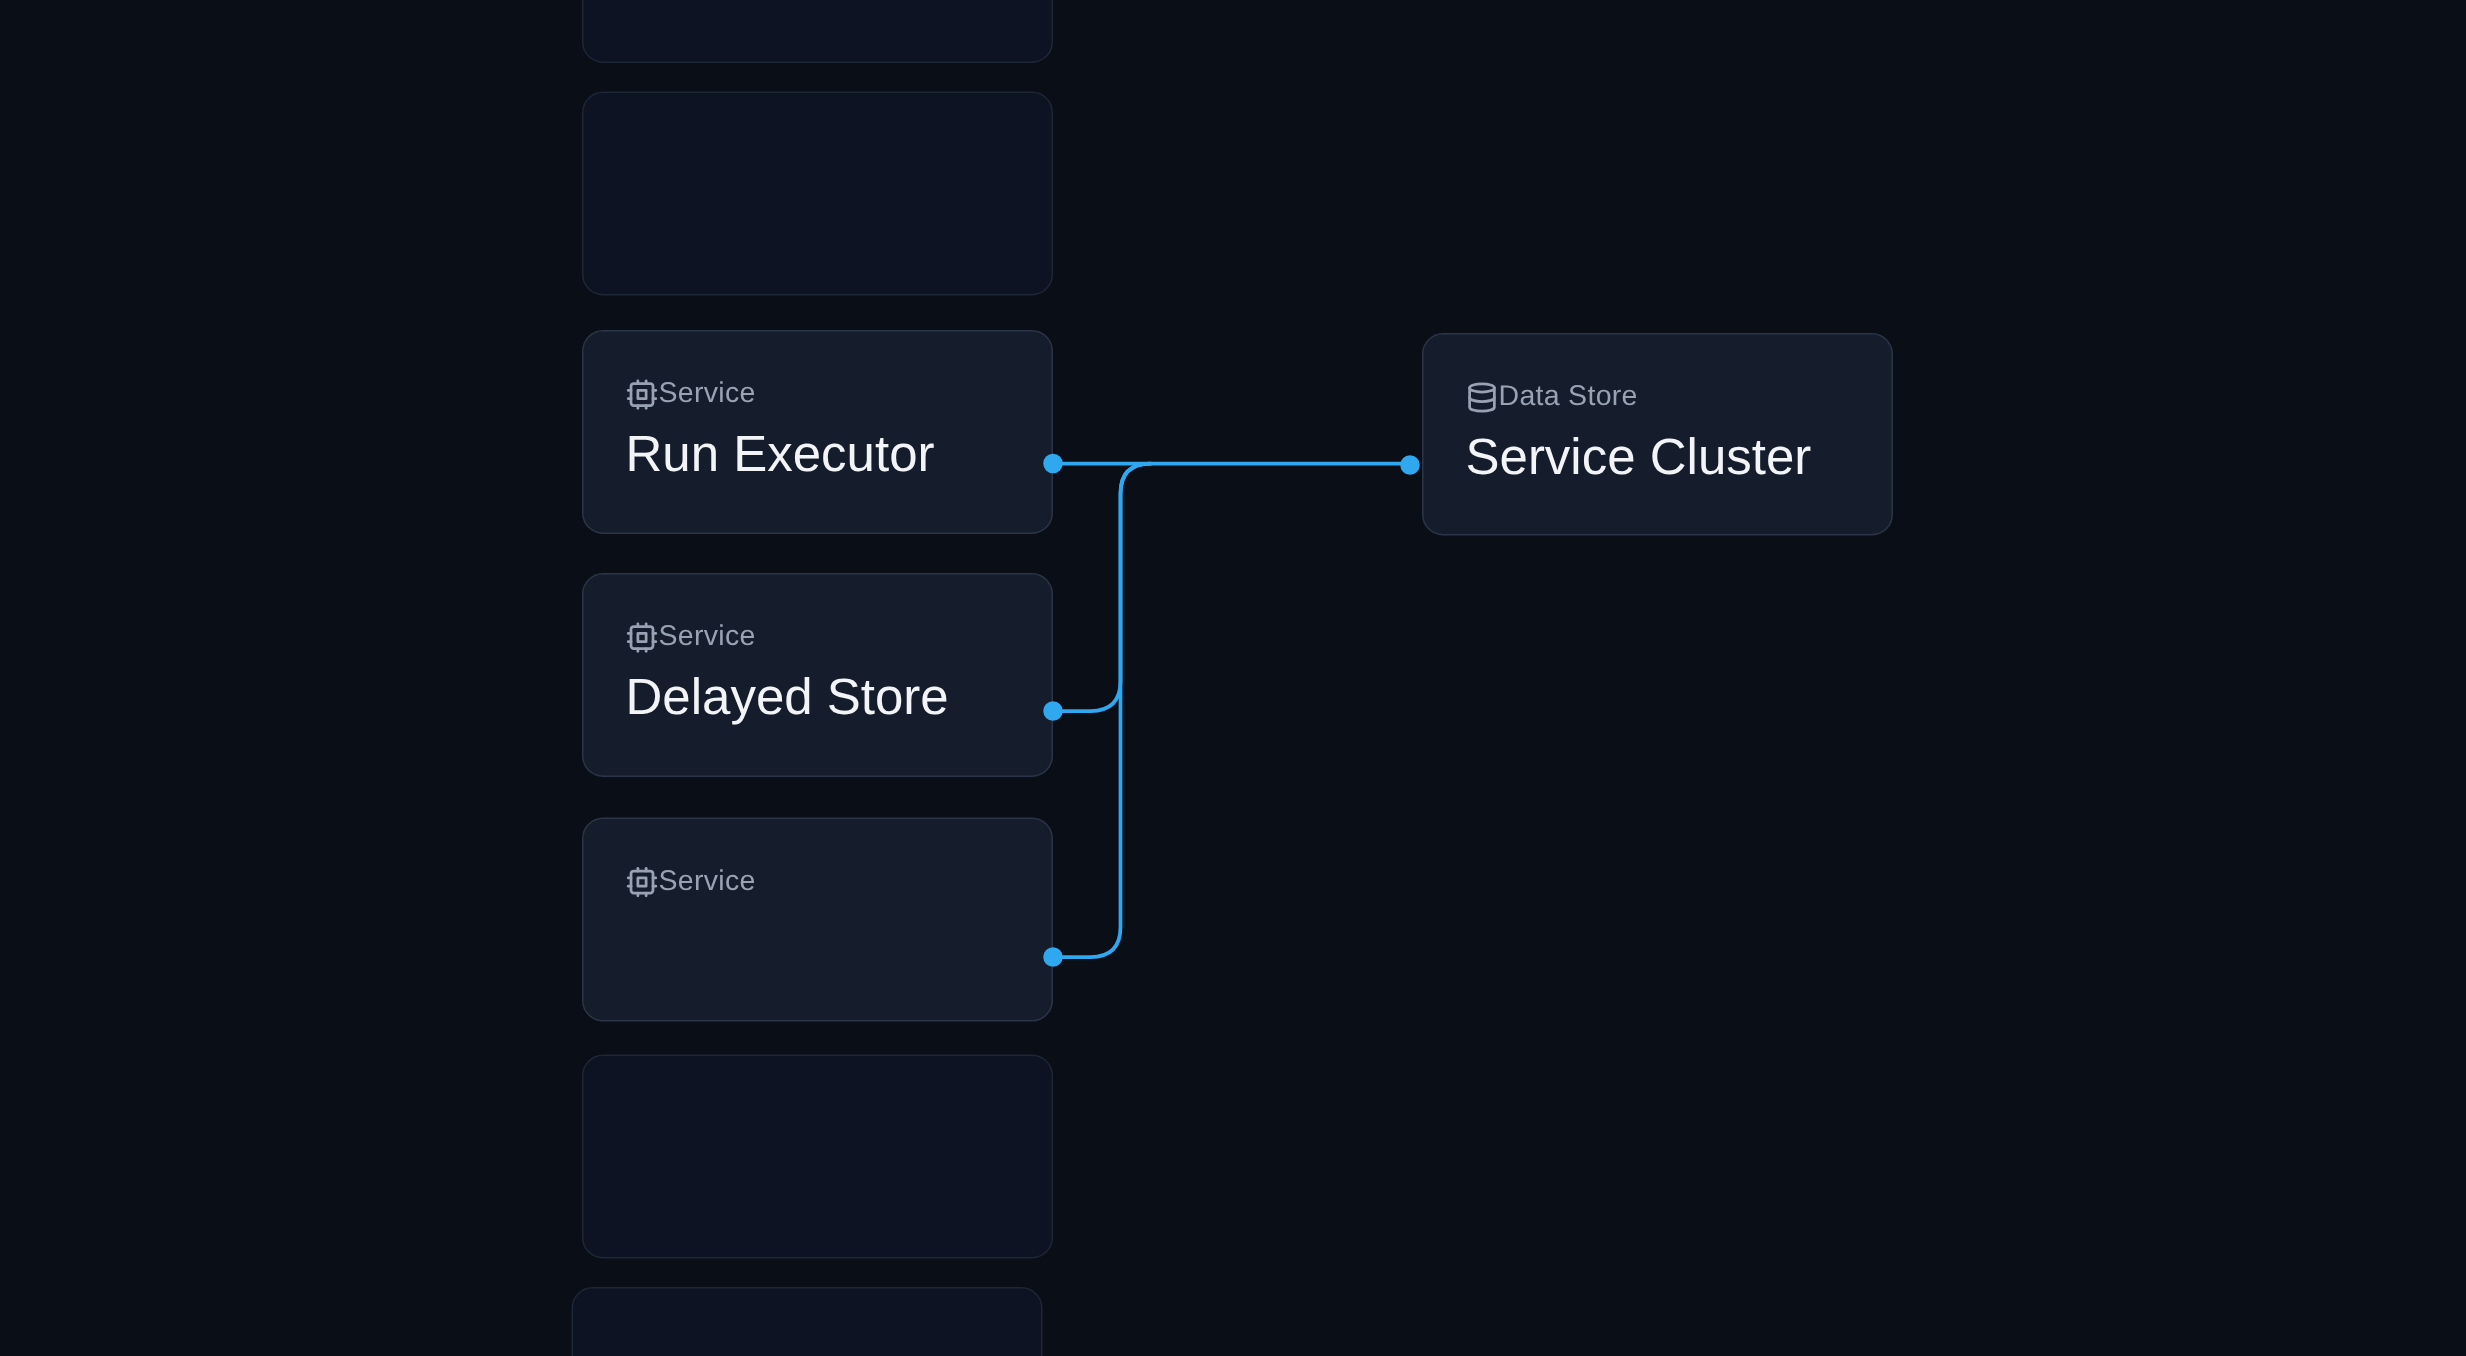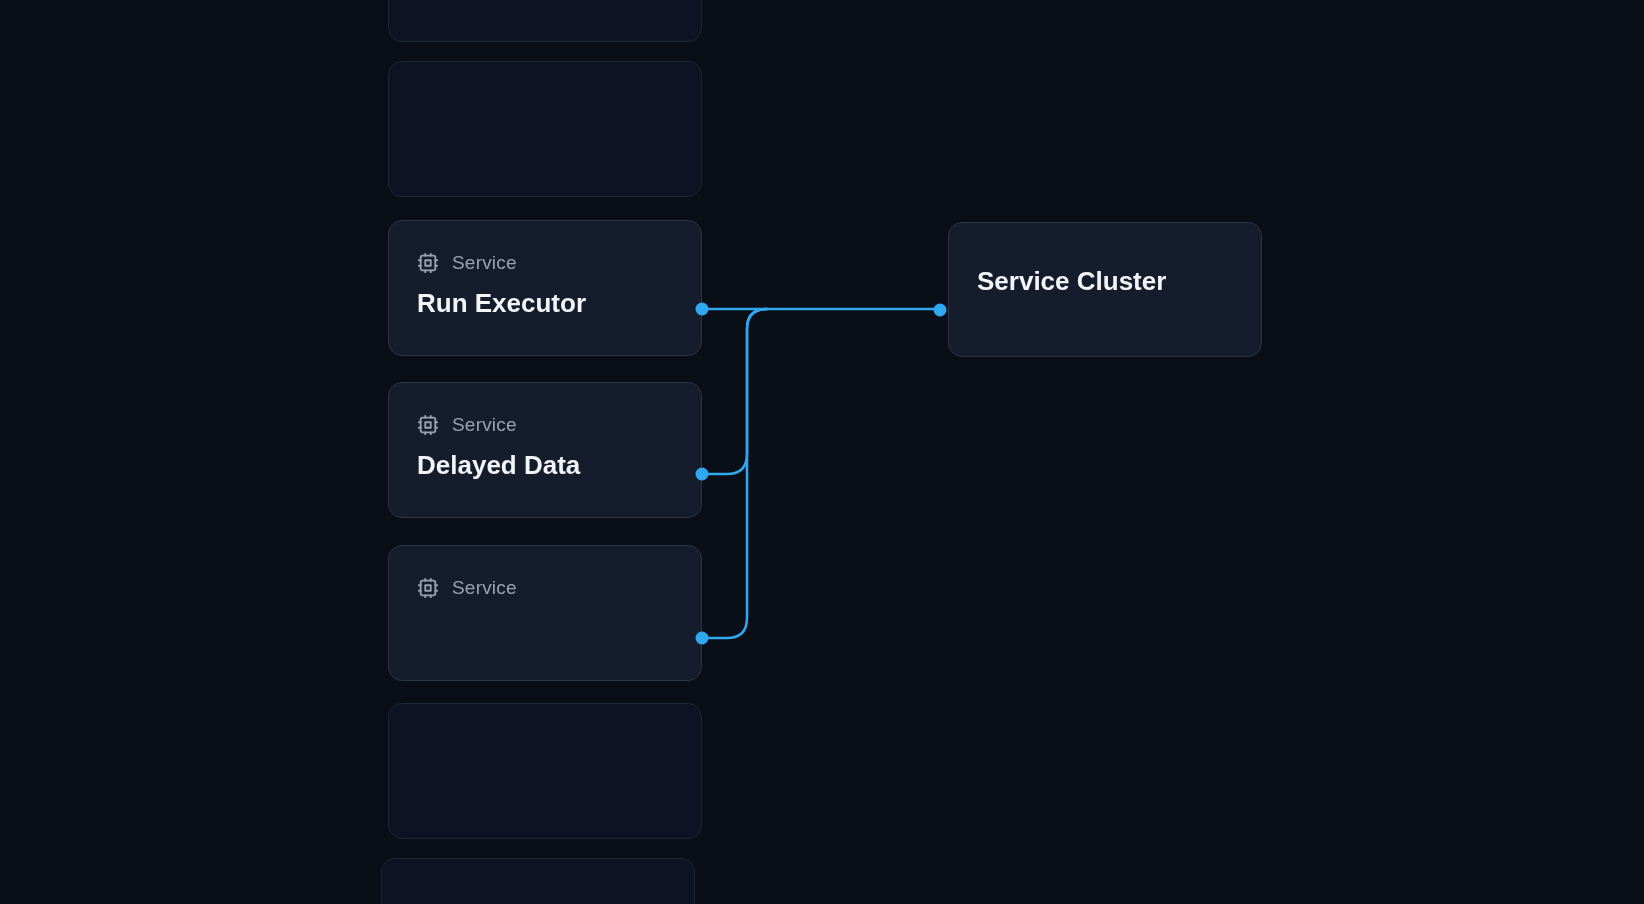--- a/index.html
+++ b/index.html
@@ -27,31 +27,31 @@
     border-radius:14px;
     background:var(--node-fill);
     border:1px solid var(--node-border);
     padding:30px 28px;
   }
   .node.placeholder{
     background:var(--placeholder-fill);
     border:1px solid var(--placeholder-border);
   }
   .kind-row{
-    display:flex;align-items:center;gap:13px;height:24px;
+    display:flex;align-items:center;height:24px;
     color:var(--kind-label);
   }
   .kind-row svg{width:22px;height:22px;flex:0 0 auto;}
   .kind-label{
     font-size:19px;line-height:24px;color:var(--kind-label);
     letter-spacing:0.2px;
   }
   .node-title{
     margin-top:12px;
-    font-size:26px;line-height:32px;font-weight:700;
+    font-size:34px;line-height:32px;font-weight:400;
     color:var(--title);
   }
   .edge-layer{
     position:absolute;left:0;top:0;width:1644px;height:904px;
     pointer-events:none;
   }
   .edge-layer path{
     stroke:var(--edge);stroke-width:2.5;fill:none;stroke-linecap:round;
     pointer-events:stroke;
   }
@@ -98,21 +98,21 @@
           <path d="M15 20v2"></path>
           <path d="M2 15h2"></path>
           <path d="M2 9h2"></path>
         <path d="M20 15h2"></path>
           <path d="M20 9h2"></path>
           <path d="M9 2v2"></path>
           <path d="M9 20v2"></path>
       </svg>
       <span class="kind-label">Service</span>
     </div>
-    <div class="node-title">Delayed Data</div>
+    <div class="node-title">Delayed Store</div>
   </div>
 
   <div class="node" style="left:388px;top:545px;">
     <div class="kind-row">
       <svg viewBox="0 0 24 24" fill="none" stroke="currentColor" stroke-width="2" stroke-linecap="round" stroke-linejoin="round">
         <rect x="4" y="4" width="16" height="16" rx="2"></rect>
         <rect x="9" y="9" width="6" height="6"></rect>
         <path d="M15 2v2"></path>
           <path d="M15 20v2"></path>
           <path d="M2 15h2"></path>
@@ -120,20 +120,28 @@
         <path d="M20 15h2"></path>
           <path d="M20 9h2"></path>
           <path d="M9 2v2"></path>
           <path d="M9 20v2"></path>
       </svg>
       <span class="kind-label">Service</span>
     </div>
   </div>
 
   <div class="node" style="left:948px;top:222px;height:135px;">
+    <div class="kind-row">
+      <svg viewBox="0 0 24 24" fill="none" stroke="currentColor" stroke-width="2" stroke-linecap="round" stroke-linejoin="round">
+        <ellipse cx="12" cy="5" rx="9" ry="3"></ellipse>
+        <path d="M3 5V19A9 3 0 0 0 21 19V5"></path>
+        <path d="M3 12A9 3 0 0 0 21 12"></path>
+      </svg>
+      <span class="kind-label">Data Store</span>
+    </div>
     <div class="node-title">Service Cluster</div>
   </div>
 
   <svg class="edge-layer" viewBox="0 0 1644 904">
     <path d="M702,309 H940"></path>
     <path d="M702,474 H727 Q747,474 747,454 V329 Q747,309 767,309"></path>
     <path d="M702,638 H727 Q747,638 747,618 V329 Q747,309 767,309"></path>
     <circle cx="702" cy="309" r="6.5"></circle>
     <circle cx="940" cy="310" r="6.5"></circle>
     <circle cx="702" cy="474" r="6.5"></circle>

